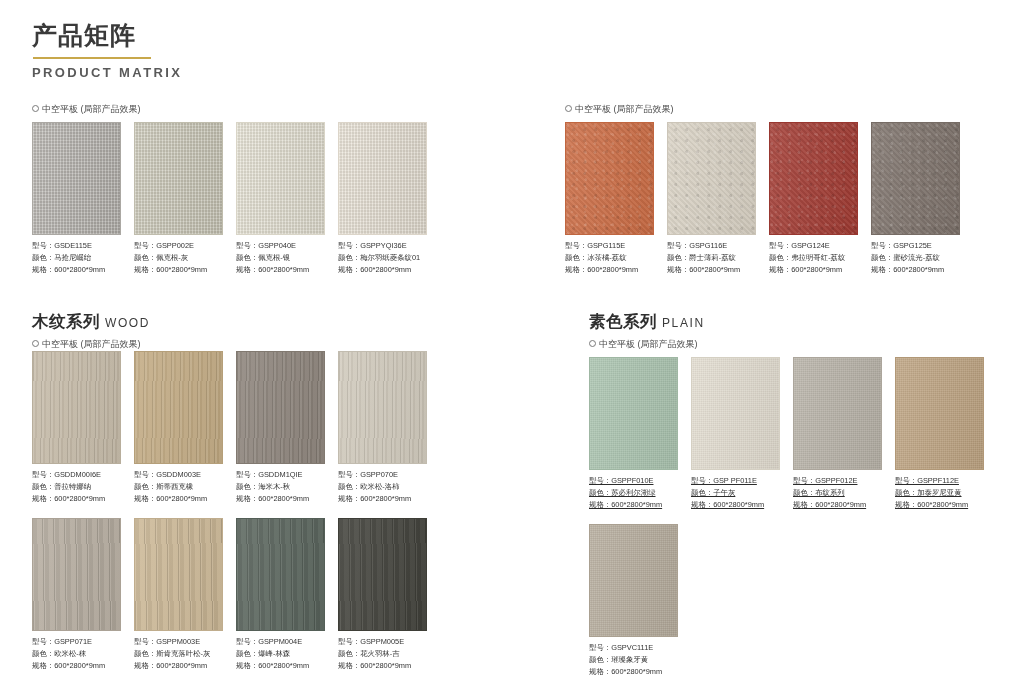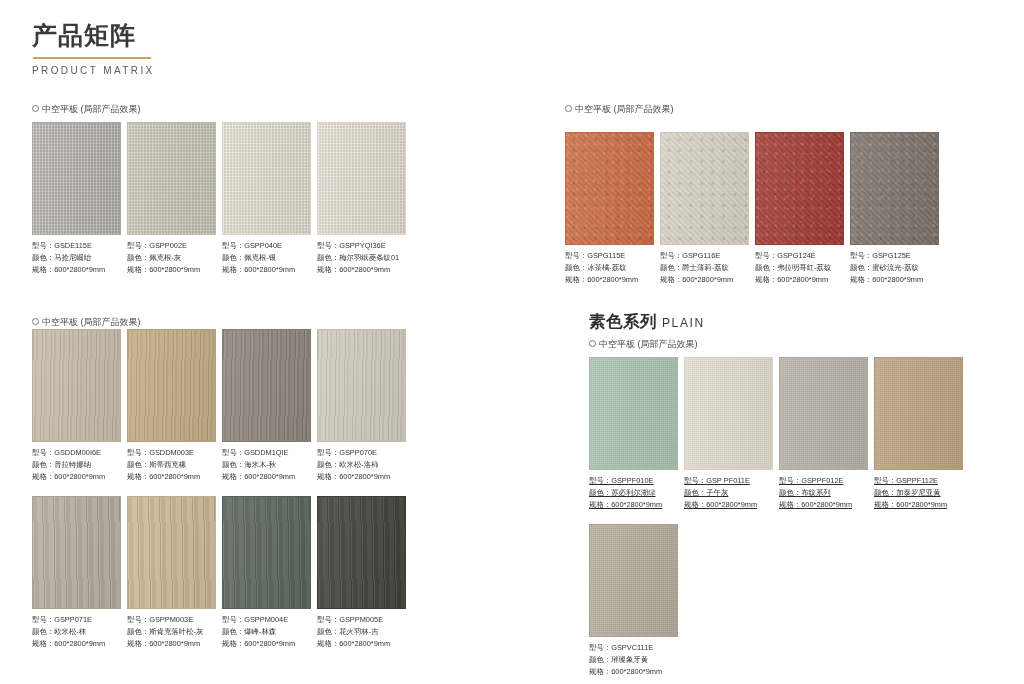--- a/index.html
+++ b/index.html
@@ -16,38 +16,38 @@
   
   .header{position:absolute;left:32px;top:22px;}
   .header .title{
     font-size:25px;font-weight:bold;color:#3a3a3a;letter-spacing:1px;
     line-height:1.1;
   }
   .header .rule{
     width:118px;height:2px;background:#c8a84b;margin:7px 0 6px 1px;
   }
   .header .subtitle{
-    font-size:10px;letter-spacing:2.4px;color:#5a5a5a;font-weight:normal;
+    font-size:13px;letter-spacing:2.4px;color:#5a5a5a;font-weight:bold;
   }
 
   
   .section{position:absolute;}
   .sec-head{display:flex;align-items:baseline;}
   .sec-cn{font-size:16.5px;font-weight:bold;color:#2f2f2f;letter-spacing:.5px;}
   .sec-en{font-size:12px;color:#3b3b3b;letter-spacing:1.6px;margin-left:5px;}
   .sec-note{
     font-size:9px;color:#4a4a4a;margin-top:5px;display:flex;align-items:center;
   }
   .sec-note .dot{
     display:inline-block;width:5px;height:5px;border:1px solid #7a7a7a;
     border-radius:50%;margin-right:3px;position:relative;top:-1px;
   }
 
   
-  .grid{display:flex;gap:6px;}
+  .grid{display:flex;gap:13px;}
   .card{width:89px;}
   .chip{
     width:89px;height:113px;position:relative;overflow:hidden;
     border:1px solid rgba(0,0,0,.06);box-sizing:border-box;
   }
   .chip .tex{position:absolute;inset:0;}
   .meta{margin-top:5px;}
   .meta div{
     font-size:7.4px;line-height:1.65;color:#333;white-space:nowrap;
     transform-origin:left center;
@@ -153,21 +153,21 @@
         </div>
       </div>
     </div>
   </div>
 
   <div class="section" style="left:565px;top:98px;">
     <div class="sec-note">
       <span class="dot"></span>
       <span>中空平板 (局部产品效果)</span>
     </div>
-    <div class="grid" style="margin-top:16px;">
+    <div class="grid" style="margin-top:6px;">
       <div class="card">
         <div class="chip" style="background:#cc6d45">
           <div class="tex t-leather"></div>
           <div class="shade"></div>
         </div>
         <div class="meta">
           <div>型号：GSPG115E</div>
           <div>颜色：冰茶橘-荔纹</div>
           <div>规格：600*2800*9mm</div>
         </div>
@@ -202,20 +202,24 @@
         <div class="meta">
           <div>型号：GSPG125E</div>
           <div>颜色：蜜砂流光-荔纹</div>
           <div>规格：600*2800*9mm</div>
         </div>
       </div>
     </div>
   </div>
 
   <div class="section" style="left:32px;top:311px;">
+    <div class="sec-head">
+      <span class="sec-cn">木纹系列</span>
+      <span class="sec-en">WOOD</span>
+    </div>
     <div class="sec-note">
       <span class="dot"></span>
       <span>中空平板 (局部产品效果)</span>
     </div>
     <div class="grid" style="margin-top:0;">
       <div class="card">
         <div class="chip" style="background:#c4b9a6">
           <div class="tex t-wood"></div>
           <div class="shade"></div>
         </div>

